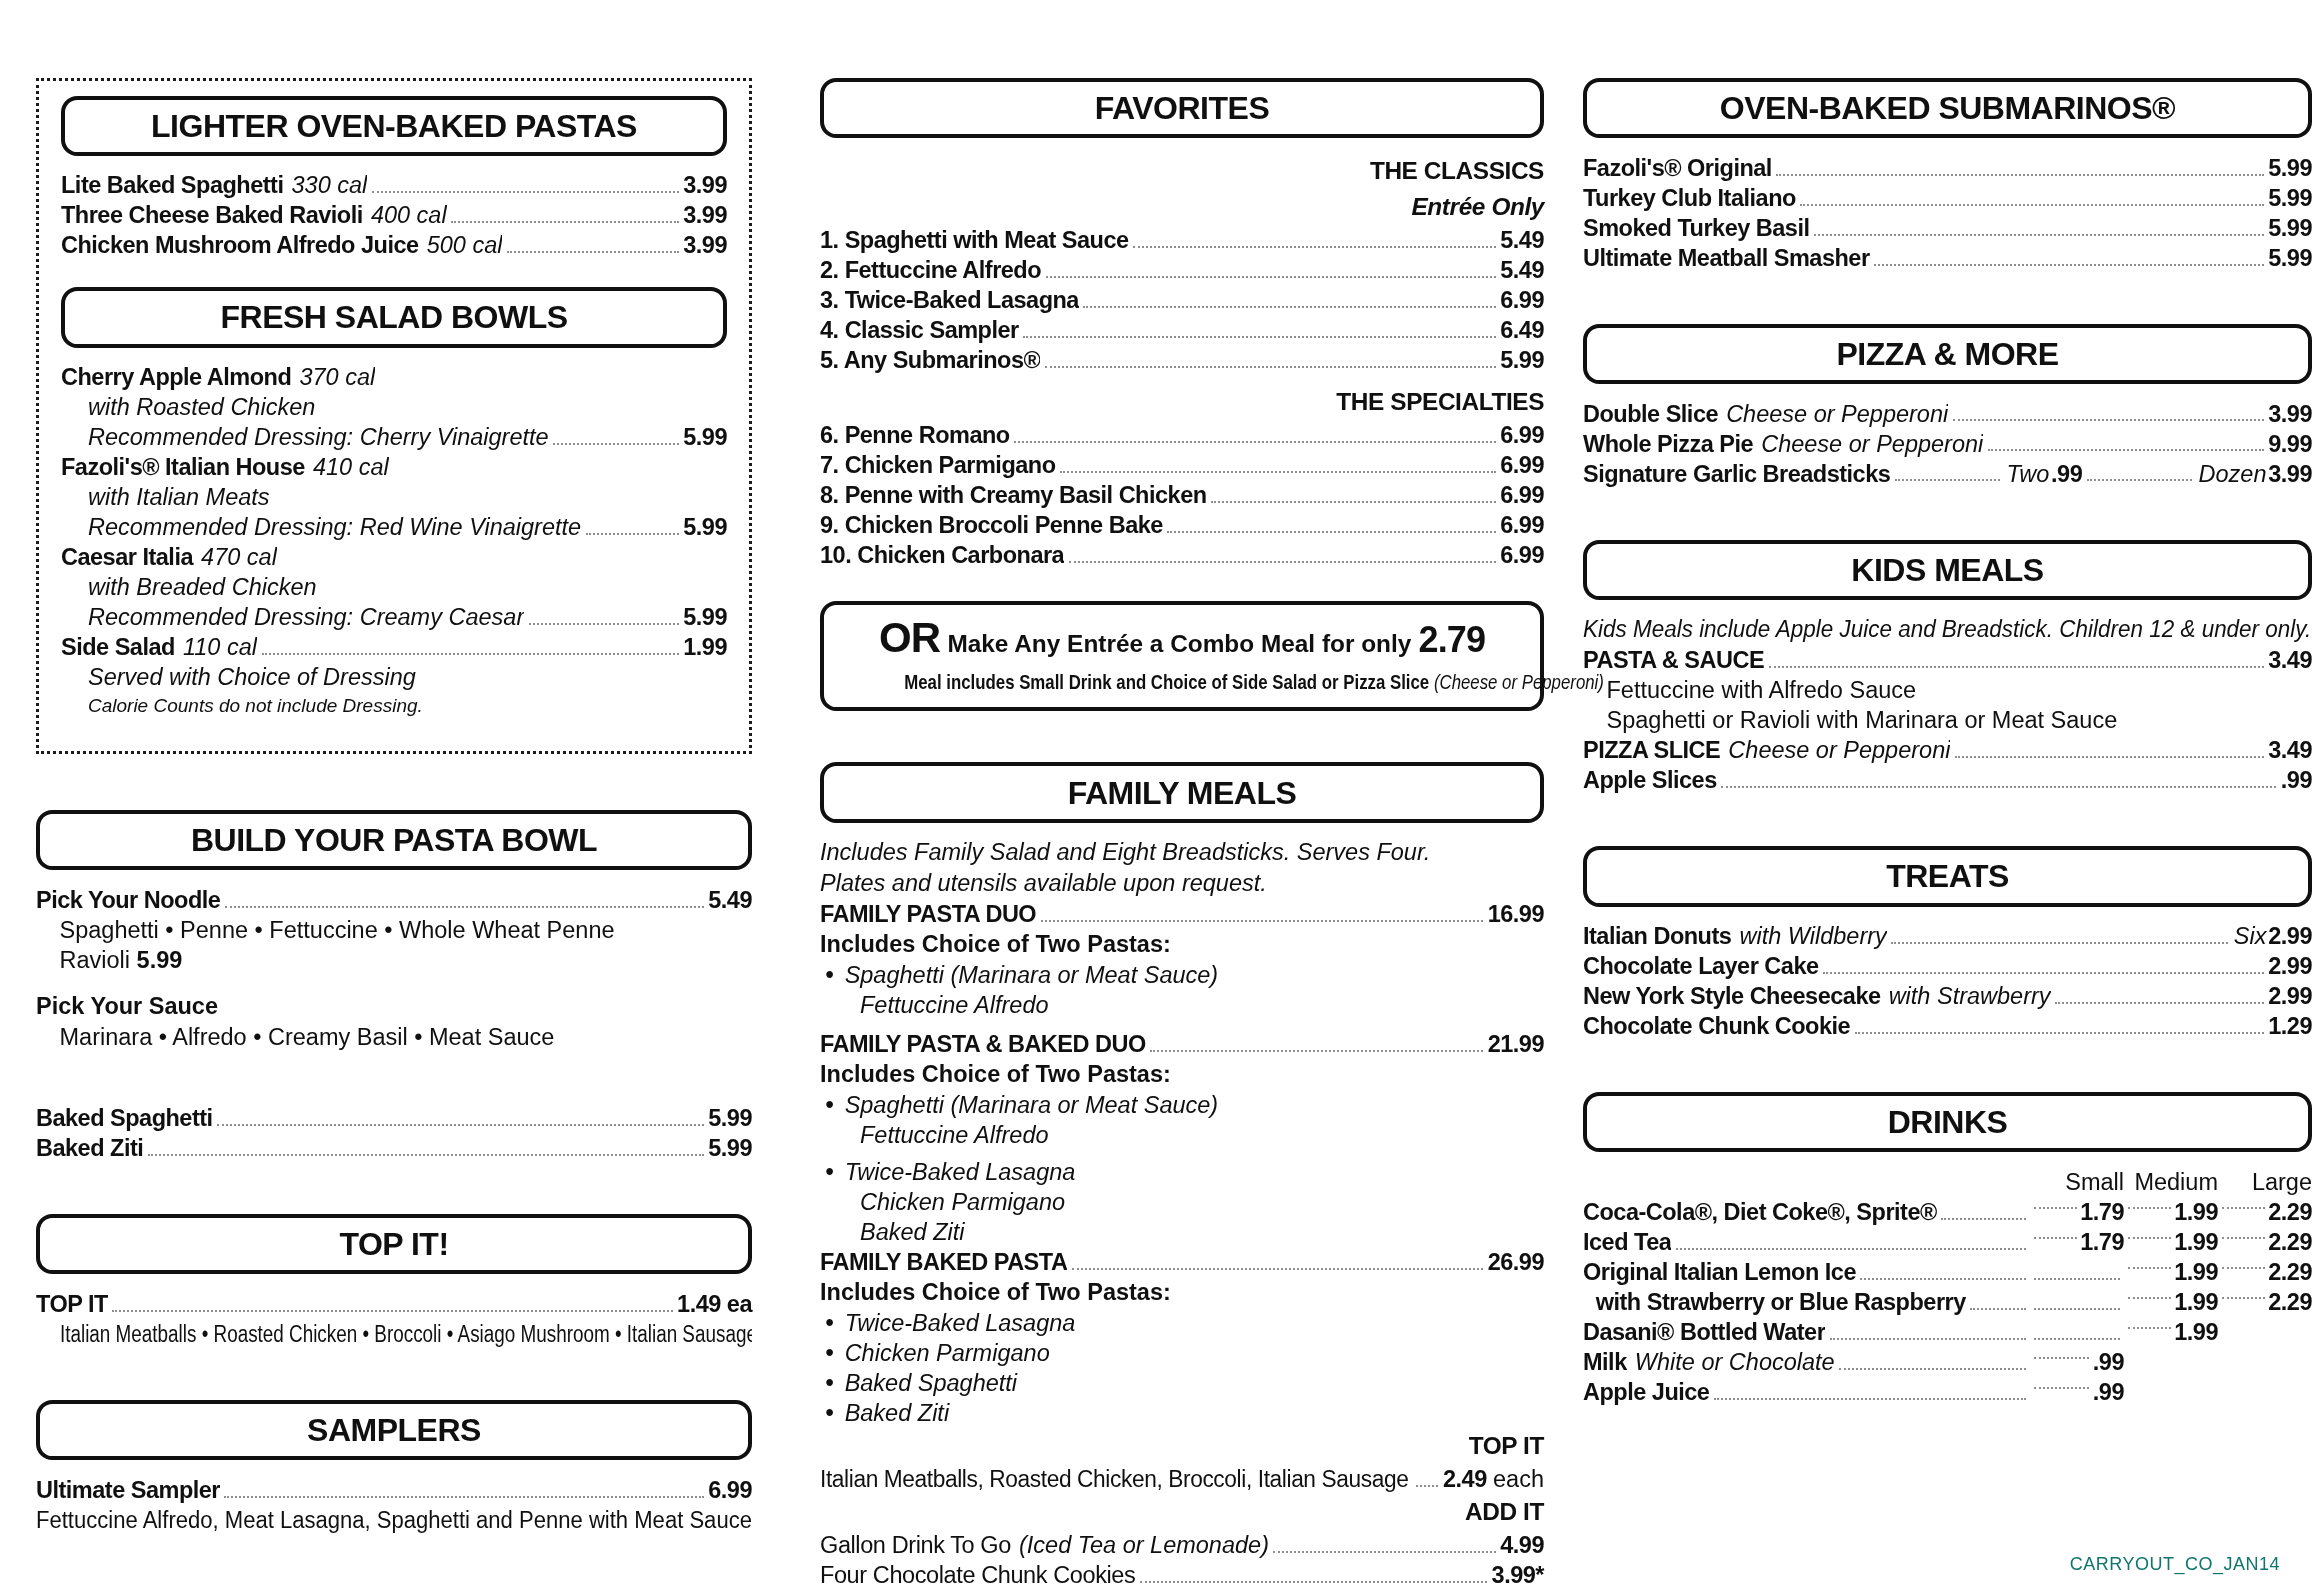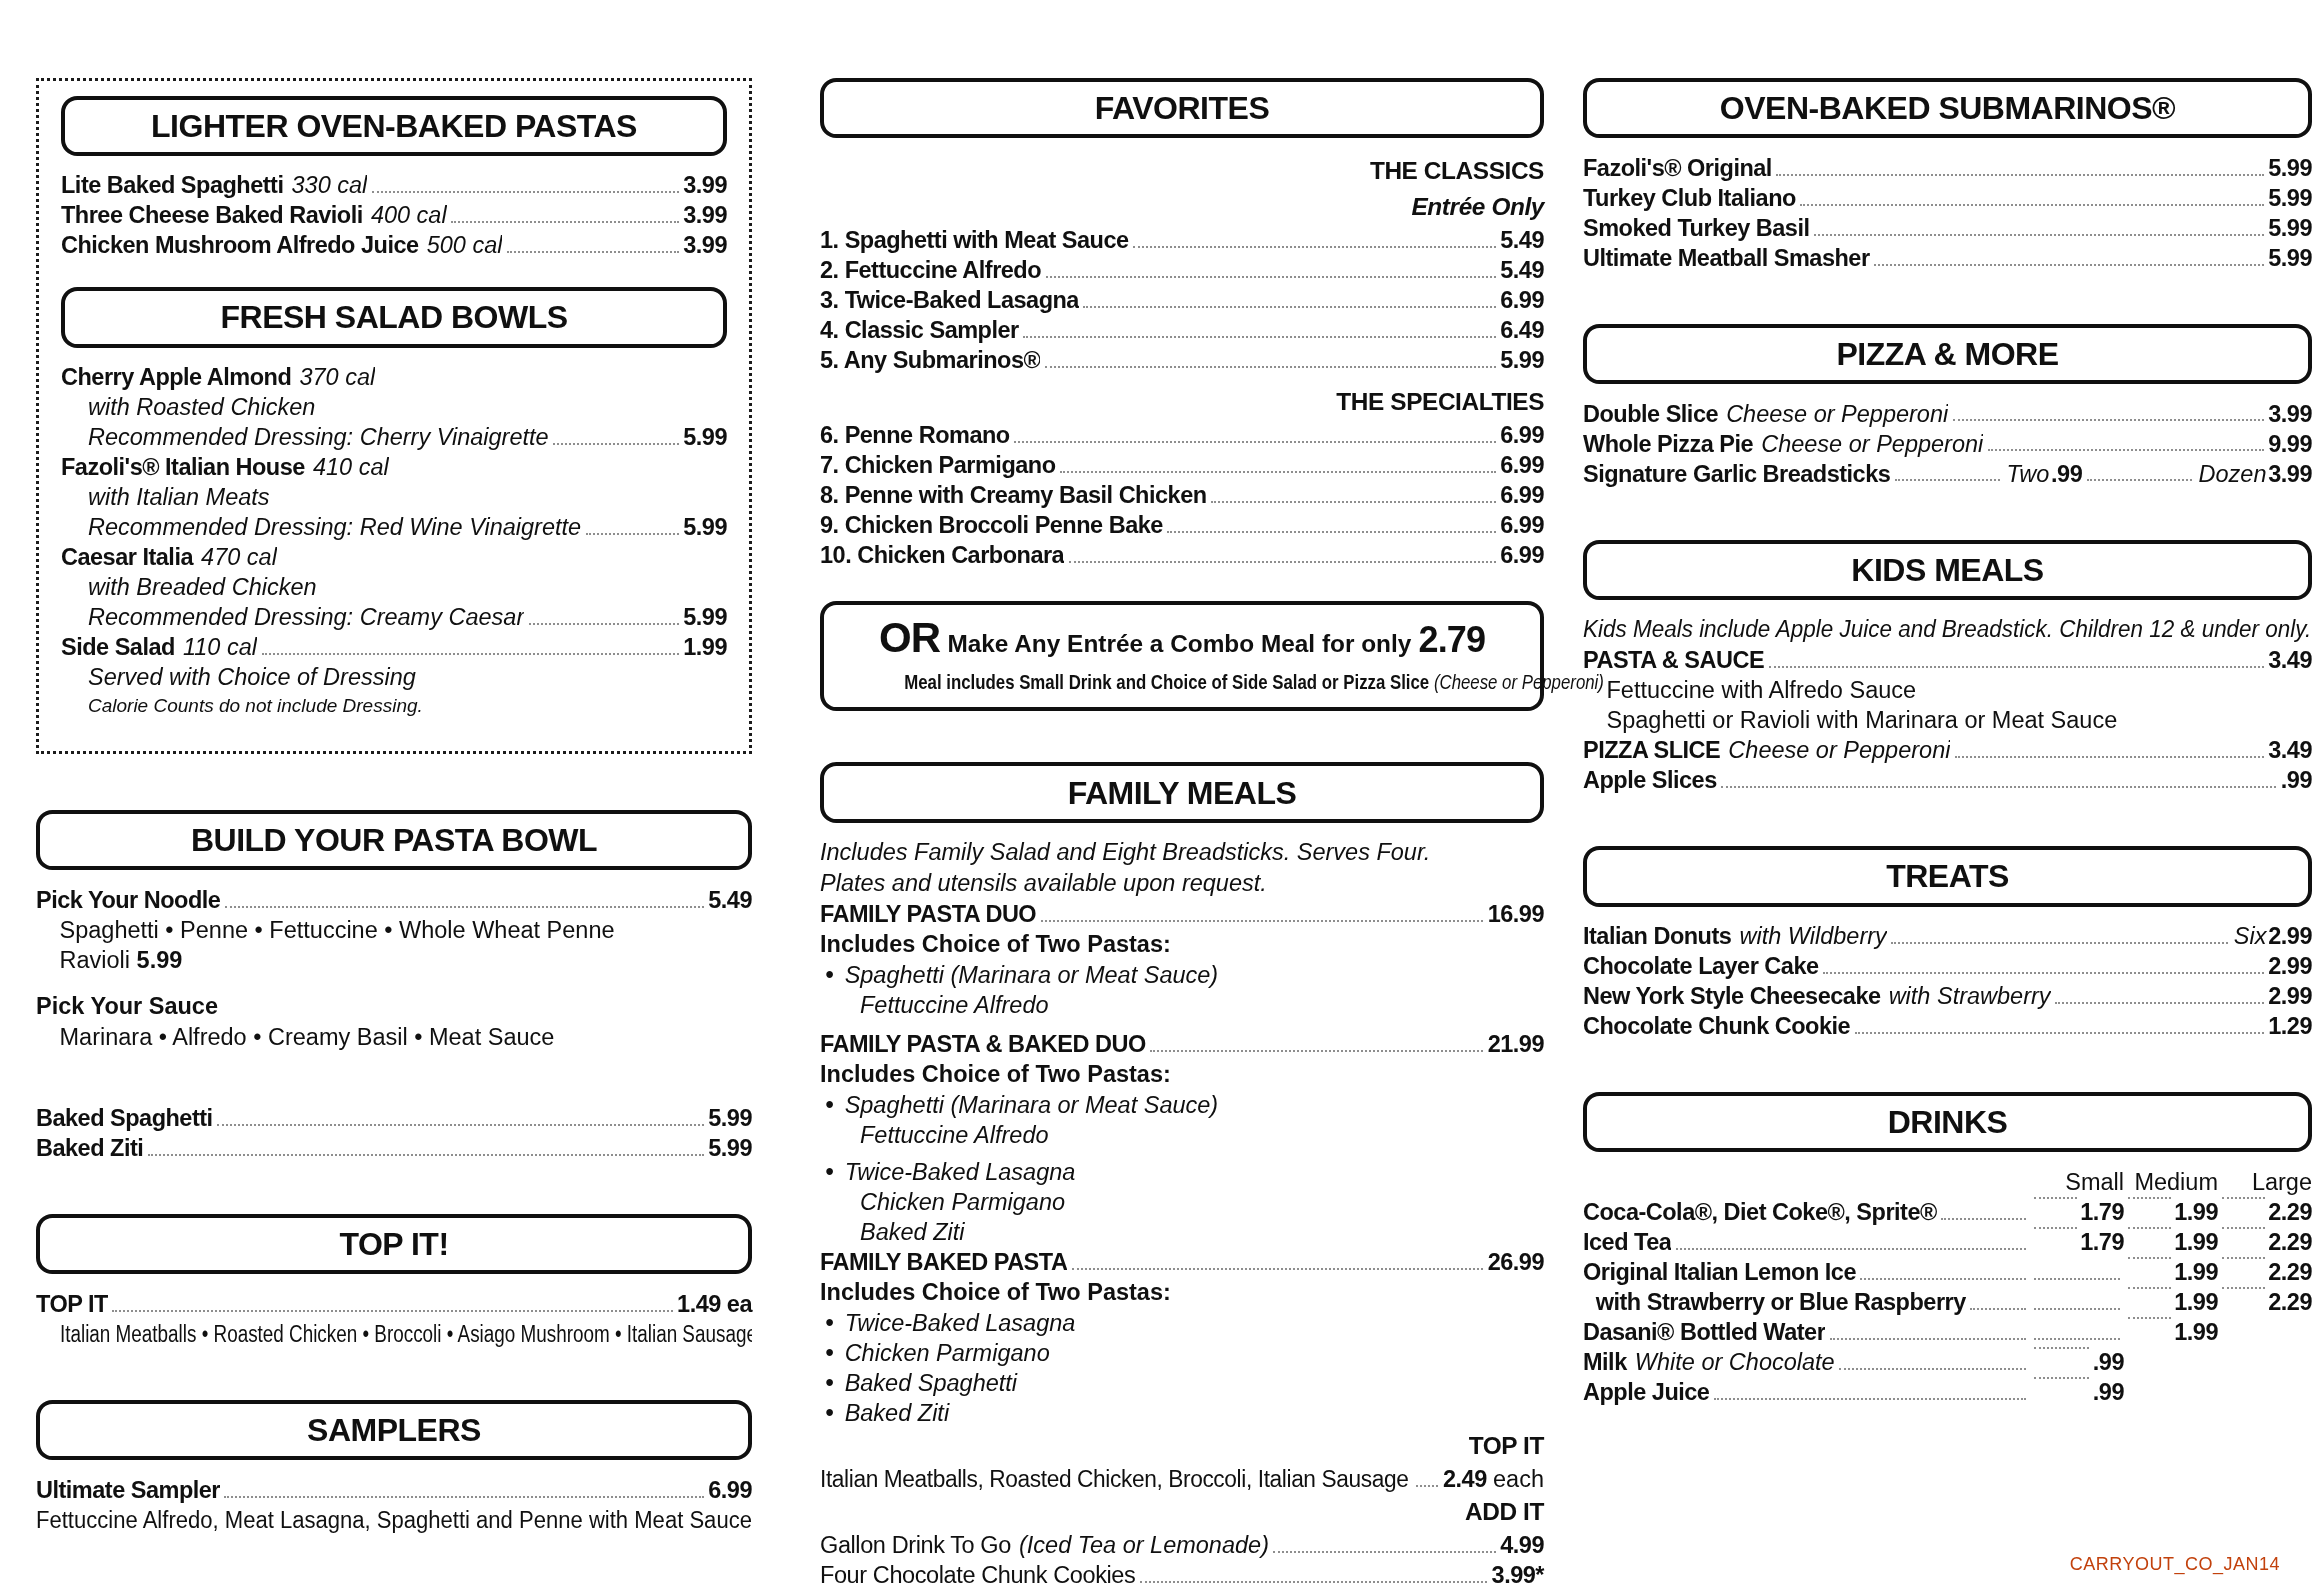--- a/index.html
+++ b/index.html
@@ -56,27 +56,27 @@
   .boldline{font-weight:bold;line-height:31px;white-space:nowrap;overflow:hidden;}
   .itline{font-style:italic;line-height:31px;white-space:nowrap;overflow:hidden;}
   .bullet,.bulletcont{font-style:italic;line-height:30px;white-space:nowrap;overflow:hidden;}
   .bullet .bdot{font-style:normal;font-weight:bold;padding:0 11px 0 5.4px;}
   .bulletcont{padding-left:40px;}
   .subhead{display:flex;align-items:flex-end;font-weight:bold;font-size:24.4px;line-height:36px;letter-spacing:-0.4px;flex-direction:column;}
   .subhead .sp{flex:1;}
   .subhead .rightlbl{font-style:italic;}
   .gap{width:100%;}
 
-  .cell{display:inline-flex;width:94px;flex:0 0 94px;align-items:flex-start;justify-content:flex-end;}
+  .cell{display:inline-flex;width:94px;flex:0 0 94px;align-items:center;justify-content:flex-end;}
   .cleader{flex:1;border-bottom:2.7px dotted #8e8e8e;margin:0 3.6px 7.2px;}
   .hlabel{font-weight:normal;}
 
   #footer-code{
     position:absolute;left:1945px;top:1554px;width:335px;text-align:right;
-    font-size:18px;letter-spacing:0.5px;color:#c2410c;
+    font-size:18px;letter-spacing:0.5px;color:#0f766e;
   }
 </style>
 </head>
 <body>
 
 <div id="col-left" class="col">
     <div class="dotted">
       <div class="section">
         <div class="secbox">LIGHTER OVEN-BAKED PASTAS</div>
         <div class="row">

